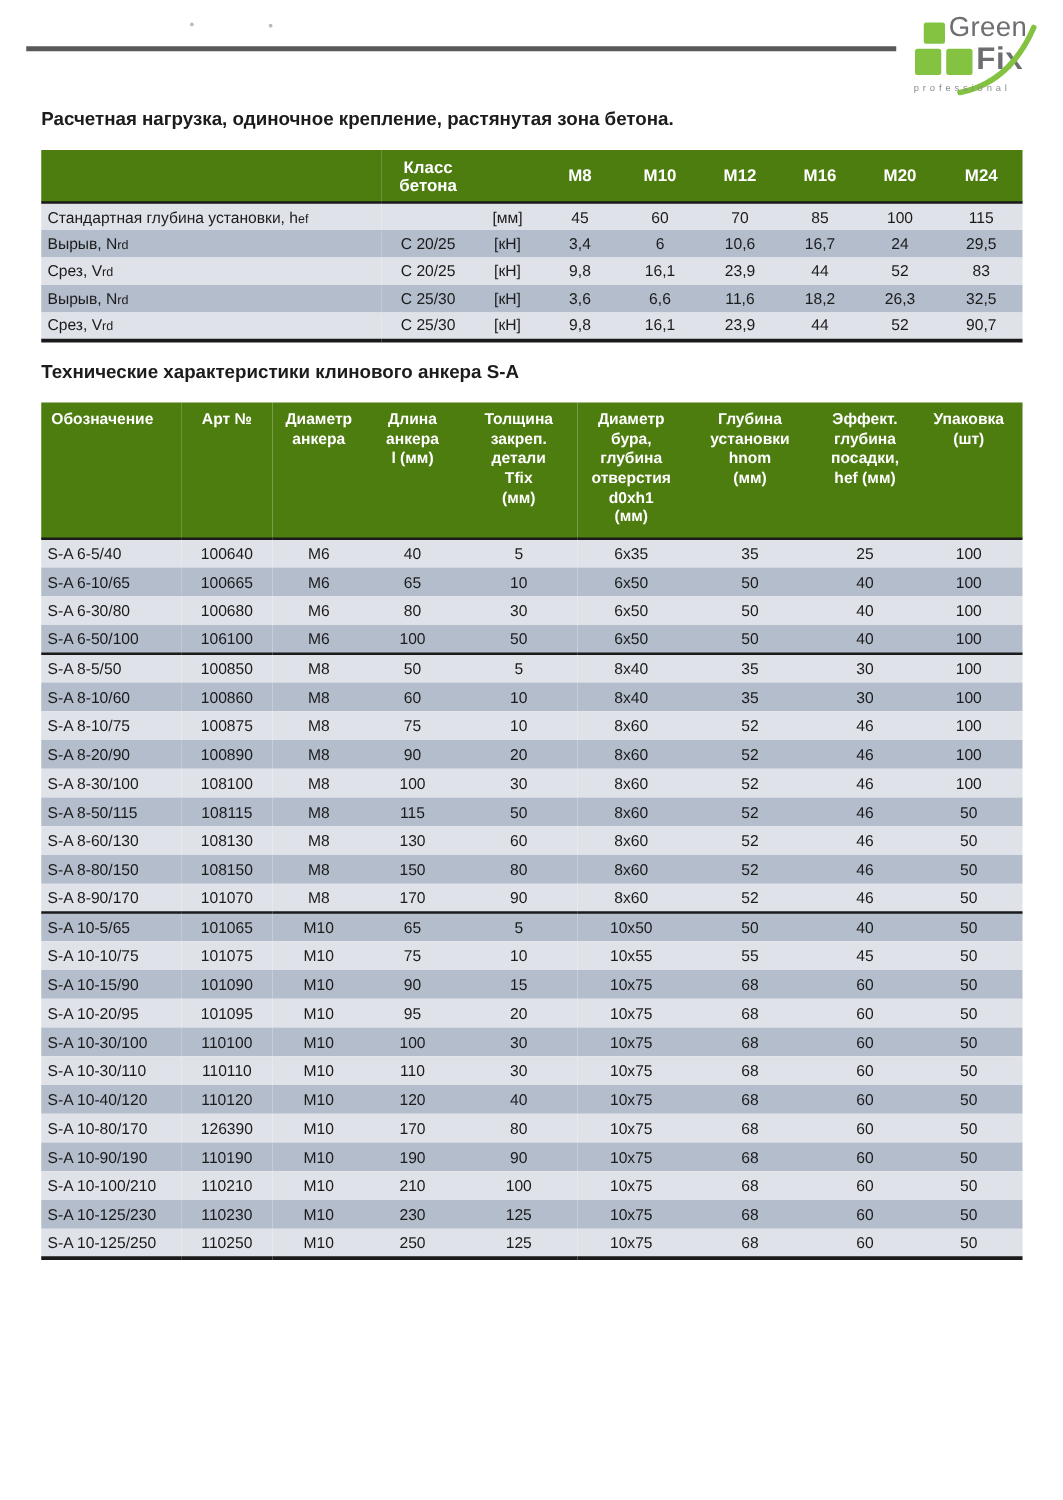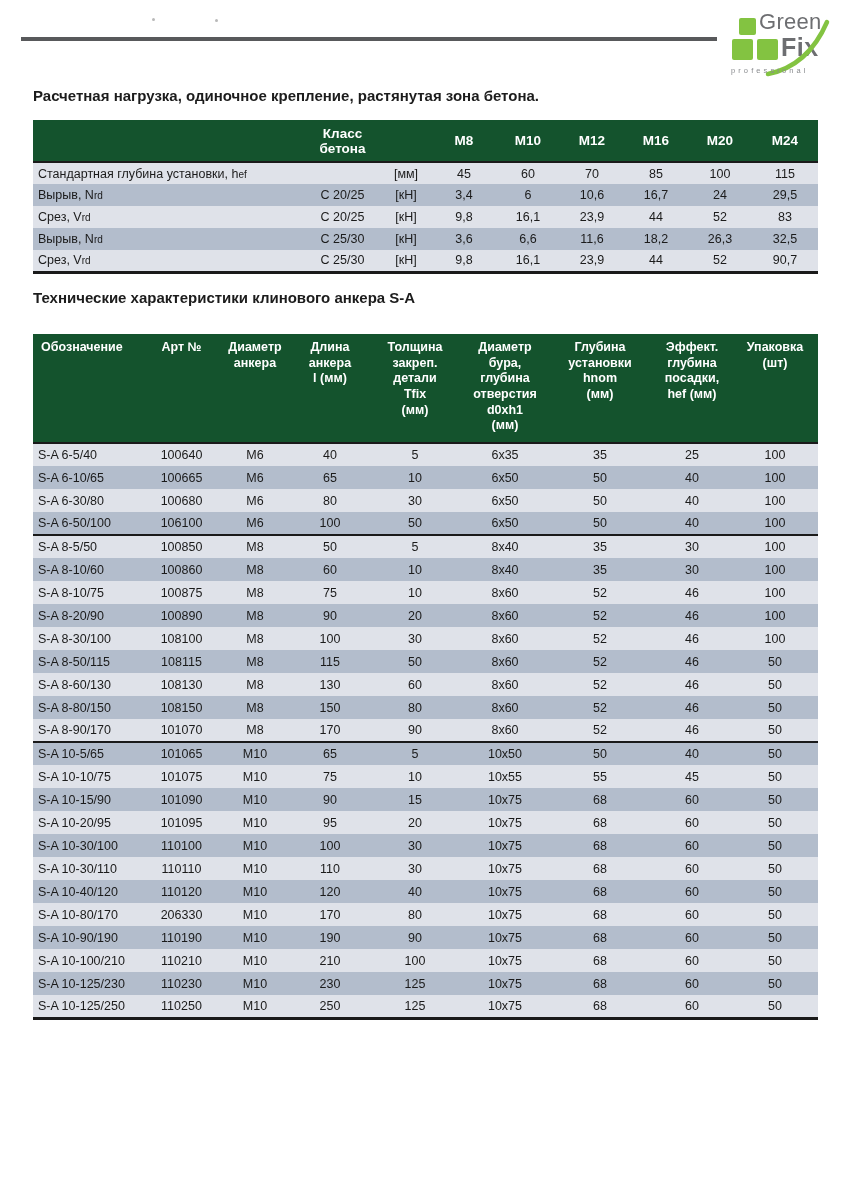--- a/index.html
+++ b/index.html
@@ -56,37 +56,37 @@
   .t2 { top: 289px; }
 
   
   table {
     position: absolute; left: 33px;
     width: 785px;
     border-collapse: collapse; table-layout: fixed;
     border-bottom: 3px solid #1a1a1a;
   }
   th {
-    background: #14532d; color: #ffffff; font-weight: 700;
+    background: #4d7c0f; color: #ffffff; font-weight: 700;
     white-space: pre-line;
   }
   thead tr { border-bottom: 2px solid #1a1a1a; }
   tbody tr:nth-child(odd)  td { background: #dfe2e9; }
   tbody tr:nth-child(even) td { background: #b3bdcc; }
   td { text-align: center; font-size: 12.5px; color: #1b1b1b; }
   td.c-label { text-align: left; padding-left: 5px; }
   .sub { font-size: 10px; }
 
   
   .loads { top: 120px; }
   .loads th { font-size: 13.5px; vertical-align: middle; height: 42px; }
   .loads td { height: 22px; }
 
   
-  .specs { top: 334px; border-radius: 11px; }
+  .specs { top: 322px; border-radius: 11px; }
   .specs th {
     font-size: 12.5px; vertical-align: top;
     padding-top: 6px; height: 109px; line-height: 1.25;
   }
   .specs th.h-left { text-align: left; padding-left: 8px; }
   .specs td { height: 23px; }
   .specs tr.group-start { border-top: 2px solid #1a1a1a; }
 </style>
 </head>
 <body>
@@ -458,21 +458,21 @@
           <td>M10</td>
           <td>120</td>
           <td>40</td>
           <td>10x75</td>
           <td>68</td>
           <td>60</td>
           <td>50</td>
         </tr>
         <tr>
           <td class="c-label">S-A 10-80/170</td>
-          <td>206330</td>
+          <td>126390</td>
           <td>M10</td>
           <td>170</td>
           <td>80</td>
           <td>10x75</td>
           <td>68</td>
           <td>60</td>
           <td>50</td>
         </tr>
         <tr>
           <td class="c-label">S-A 10-90/190</td>

